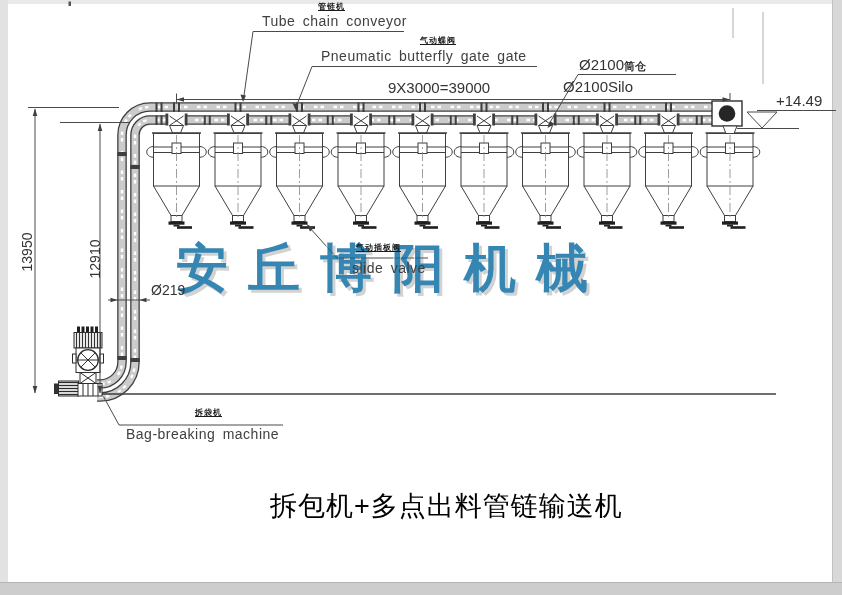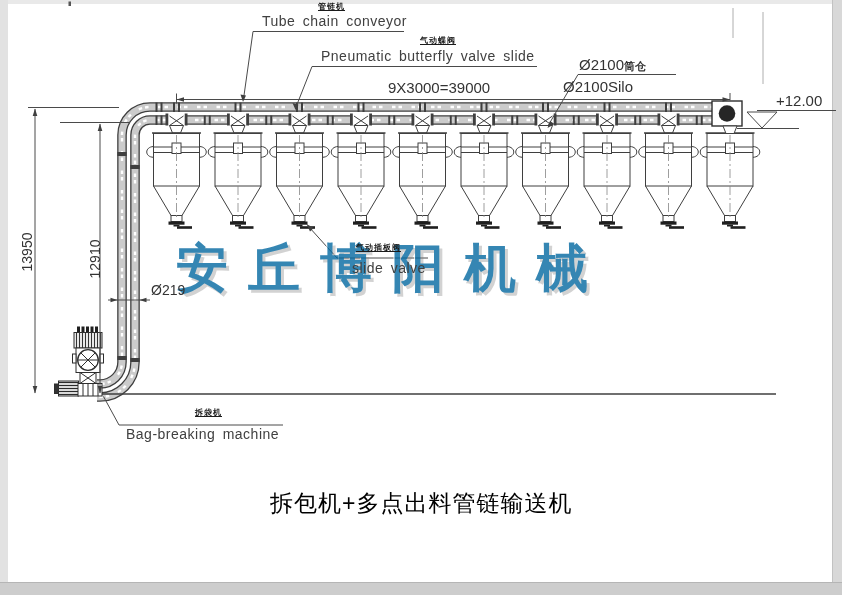--- a/index.html
+++ b/index.html
@@ -12,21 +12,21 @@
   .edge-left{position:absolute;left:0;top:0;width:8px;height:595px;background:#e2e2e2;}
   svg.cad{position:absolute;left:0;top:0;width:842px;height:595px;}
   .t{position:absolute;white-space:nowrap;color:#404040;line-height:1;}
   .cadtxt{font-size:14px;letter-spacing:.5px;word-spacing:3px;}
   .cn-small{font-size:8px;font-weight:bold;color:#1b1b1b;letter-spacing:1px;text-decoration:underline;}
   .dimtxt{font-size:15px;color:#333;}
   .rot{transform:rotate(-90deg);transform-origin:center center;text-align:center;width:90px;font-size:14px;color:#333;}
   .watermark{position:absolute;left:176px;top:234px;font-size:52px;font-weight:bold;
      letter-spacing:20px;color:#0369a1;opacity:.8;
      text-shadow:3px 3px 0 rgba(130,130,130,.45), -1px -1px 0 #ffffff;}
-  .caption{position:absolute;left:270px;top:488px;font-size:23px;color:#000;font-weight:500;letter-spacing:1px;}
+  .caption{position:absolute;left:270px;top:488px;font-size:27px;color:#000;font-weight:500;letter-spacing:1px;}
   .silo-suffix{font-size:11px;font-weight:bold;}
 </style>
 </head>
 <body>
 
 <div class="page">
   <div class="sheet"></div>
   <div class="edge-left"></div>
   <div class="edge-right"></div>
   <div class="edge-bottom"></div>
@@ -361,28 +361,28 @@
       <polygon points="139.5,300 146.5,297.8 146.5,302.2"></polygon>
     </g>
   </svg>
 
   <div class="watermark">安丘博阳机械</div>
 
   <div class="t cn-small" style="left:318px;top:3px;">管链机</div>
   <div class="t cadtxt" style="left:262px;top:14px;">Tube chain conveyor</div>
 
   <div class="t cn-small" style="left:408px;top:37px;margin-left:12px;">气动蝶阀</div>
-  <div class="t cadtxt" style="left:321px;top:49px;">Pneumatic butterfly valve slide</div>
+  <div class="t cadtxt" style="left:321px;top:49px;">Pneumatic butterfly gate gate</div>
 
   <div class="t dimtxt" style="left:388px;top:80px;">9X3000=39000</div>
 
   <div class="t dimtxt" style="left:579px;top:57px;"><span>Ø2100</span><span class="silo-suffix">筒仓</span></div>
   <div class="t dimtxt" style="left:563px;top:79px;">Ø2100Silo</div>
 
-  <div class="t dimtxt" style="left:776px;top:93px;">+12.00</div>
+  <div class="t dimtxt" style="left:776px;top:93px;">+14.49</div>
 
   <div class="t rot" style="left:-18px;top:245px;">13950</div>
   <div class="t rot" style="left:50px;top:252px;">12910</div>
 
   <div class="t dimtxt" style="left:151px;top:283px;font-size:14px;">Ø219</div>
 
   <div class="t cn-small" style="left:356px;top:244px;">气动插板阀</div>
   <div class="t cadtxt" style="left:352px;top:261px;text-align:right;">slide valve</div>
 
   <div class="t cn-small" style="left:195px;top:409px;">拆袋机</div>

